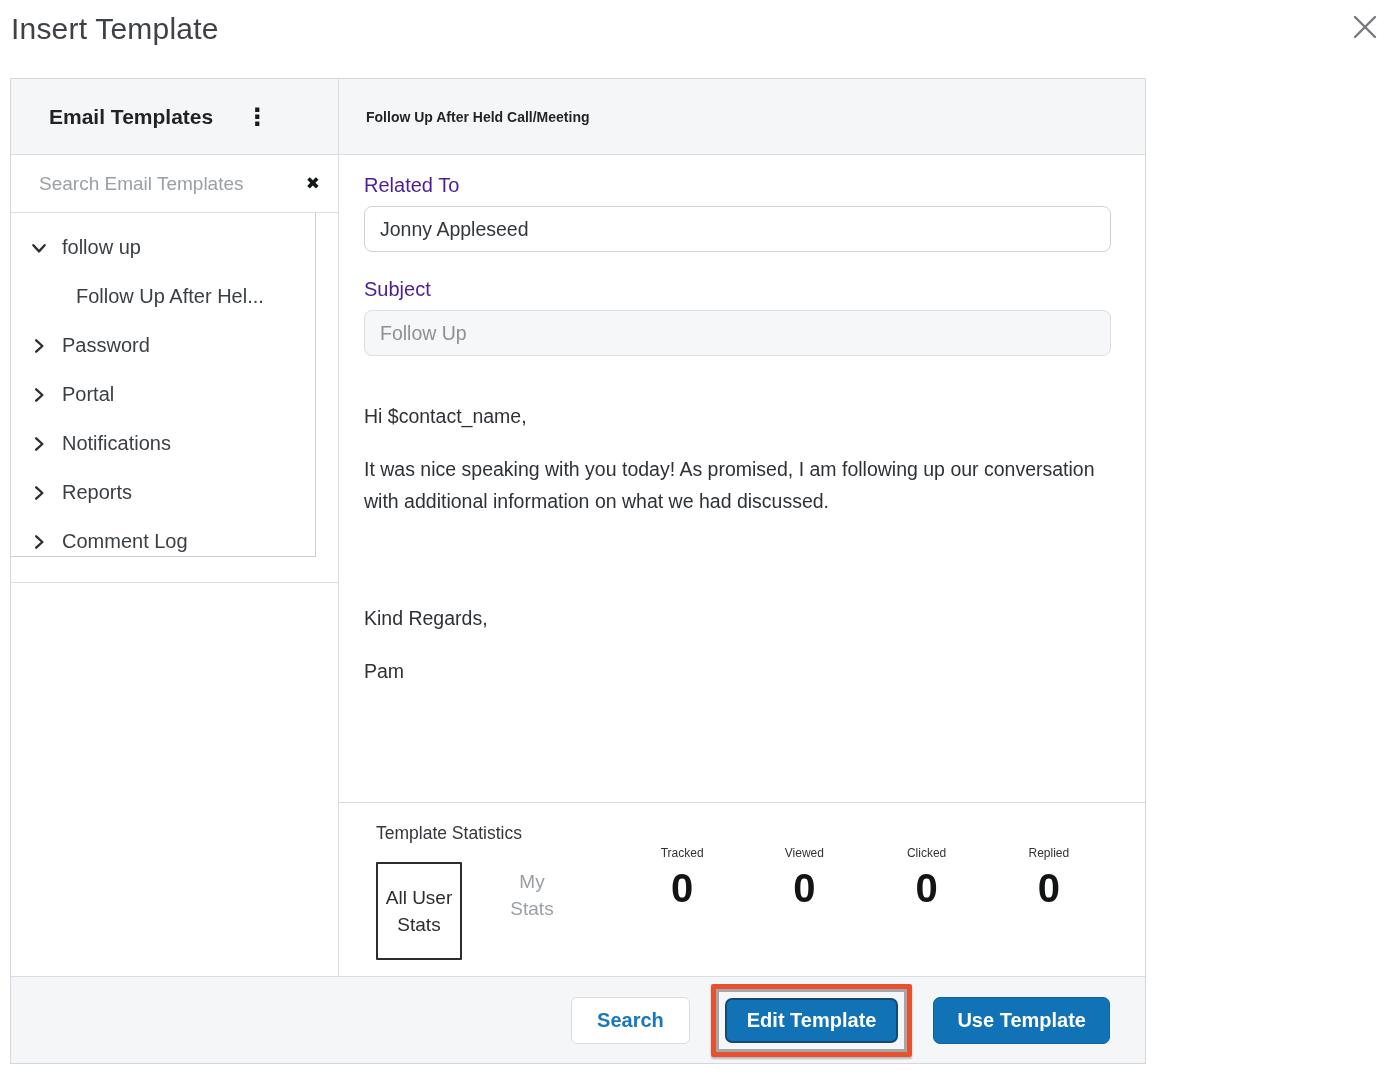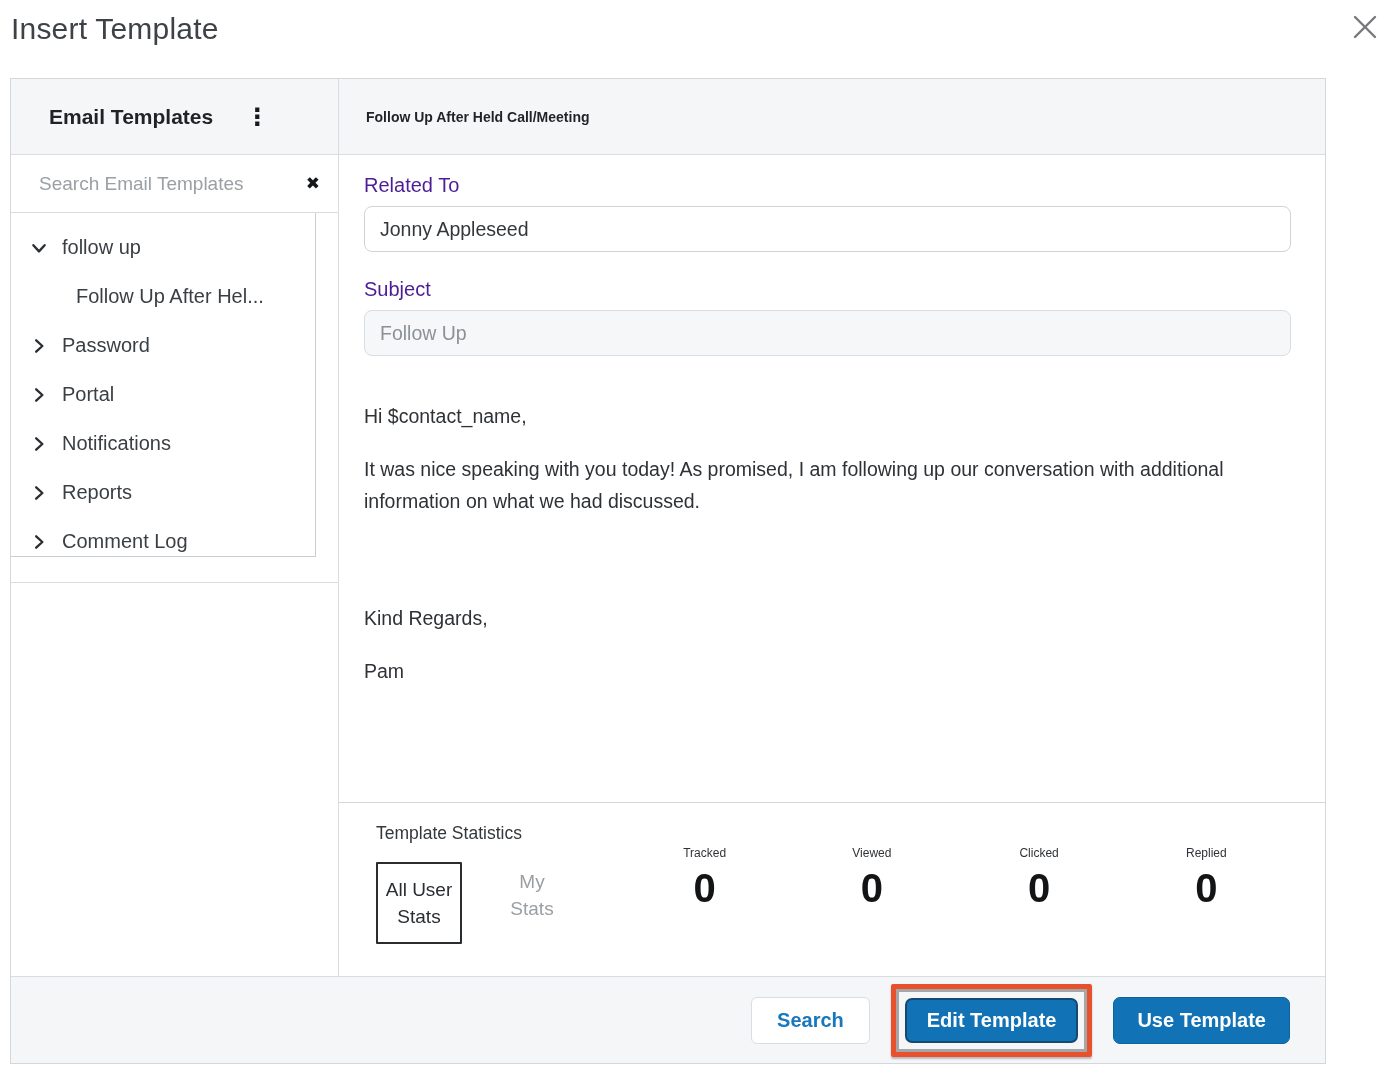--- a/index.html
+++ b/index.html
@@ -6,21 +6,21 @@
   html,body { width:1400px; height:1080px; background:#ffffff;
               font-family:"Liberation Sans","DejaVu Sans",sans-serif; overflow:hidden; }
 
   
   .page-title { position:absolute; left:11px; top:12px; font-size:30px; font-weight:400;
                 color:#3e4246; letter-spacing:.2px; }
   .close-btn  { position:absolute; right:18px; top:10px; width:34px; height:34px;
                 display:flex; align-items:center; justify-content:center; cursor:pointer; }
 
   
-  .dialog { position:absolute; left:10px; top:78px; width:1316px; height:986px;
+  .dialog { position:absolute; left:10px; top:78px; width:1136px; height:986px;
             border:1px solid #d5d8db; background:#fff; display:flex; flex-direction:column; }
 
   .hdr-row { height:76px; flex:0 0 76px; display:flex; background:#f5f6f8;
              border-bottom:1px solid #d9dce0; }
   .hdr-side { width:328px; flex:0 0 328px; border-right:1px solid #d9dce0;
               display:flex; align-items:center; padding-left:38px; }
   .hdr-side-title { font-size:21px; font-weight:700; color:#1f2326; }
   .kebab { margin-left:26px; font-size:24px; font-weight:700; color:#17191c;
            line-height:1; cursor:pointer; padding:2px 6px; }
   .hdr-main { flex:1; display:flex; align-items:center; padding-left:27px; }
@@ -65,21 +65,21 @@
   .body-area .closing { margin-top:85px; }
   .body-area .signature { margin-top:21px; }
 
   .stats { margin-top:auto; height:174px; flex:0 0 174px; border-top:1px solid #d5d8db;
            padding:20px 35px 0 37px; display:flex; flex-direction:column; }
   .stats-title { font-size:17.5px; color:#34383c; }
   .stats-row { display:flex; align-items:flex-start; margin-top:2px; }
   .stats-left { flex:0 0 245px; display:flex; align-items:flex-start; }
   .allstats-btn { margin-top:16px; width:86px; border:2px solid #2a2d30; background:#fff;
                   font-family:inherit; font-size:19px; line-height:27px; color:#2a2e32;
-                  text-align:center; padding:12px 2px; cursor:pointer; border-radius:1px; }
+                  text-align:center; padding:20px 2px; cursor:pointer; border-radius:1px; }
   .mystats-btn { margin-top:16px; margin-left:34px; width:72px; font-size:19px;
                  line-height:27px; color:#9a9fa4; text-align:center; padding:6px 2px;
                  cursor:pointer; background:none; border:none; font-family:inherit; }
   .stats-cols { flex:1; display:flex; }
   .stat-col { flex:1; text-align:center; }
   .stat-label { font-size:12px; color:#2f3337; }
   .stat-value { margin-top:6px; font-size:40px; font-weight:700; color:#121416; }
 
   
   .footer { height:87px; flex:0 0 87px; background:#f5f6f8; border-top:1px solid #d9dce0;

